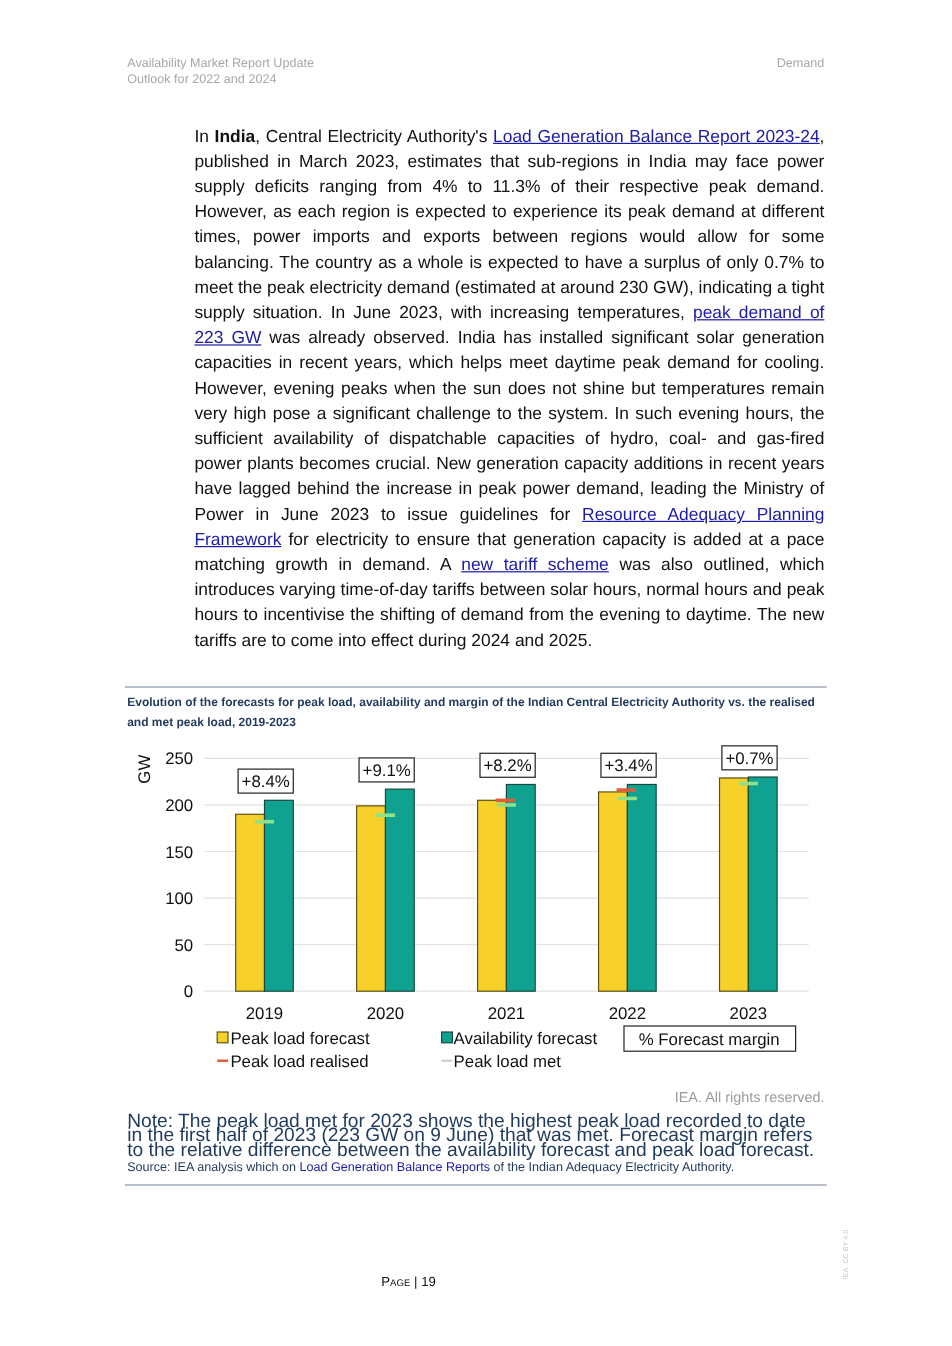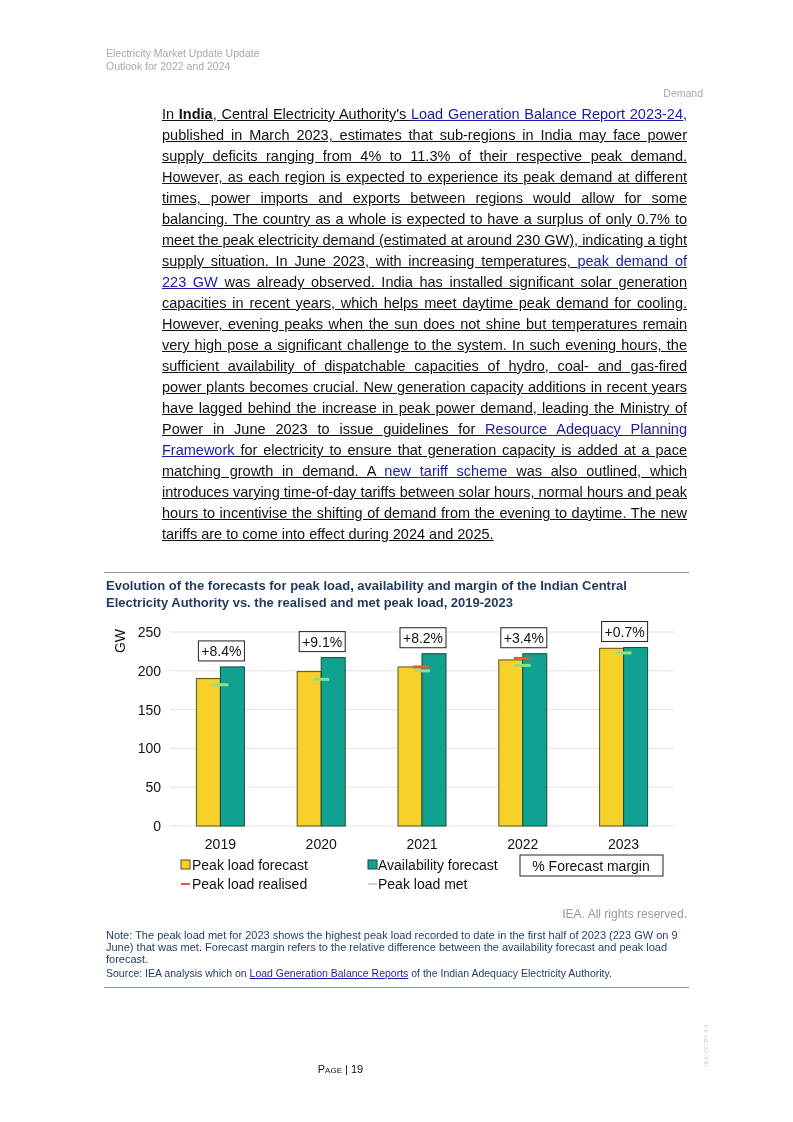--- a/index.html
+++ b/index.html
@@ -1,38 +1,38 @@
 <!DOCTYPE html>
 <html><head>
 <meta charset="utf-8">
 <style>
   html, body { margin:0; padding:0; background:#fff; }
   body { width:793px; height:1122px; position:relative; font-family:"Liberation Sans", sans-serif; overflow:hidden; }
   .hdr { position:absolute; top:47px; font-size:10.5px; color:#a8a8a8; line-height:13px; }
   .hdr-left { left:106px; }
-  .hdr-right { right:90px;margin-top:40px; }
-  .body-text { position:absolute; left:162px; top:104px; width:525px; font-size:14.5px; line-height:21px; color:#111; text-align:justify;text-decoration:underline; }
+  .hdr-right { right:106px; }
+  .body-text { position:absolute; left:162px; top:104px; width:525px; font-size:14.5px; line-height:21px; color:#111; text-align:justify; }
   .body-text a { color:#1b1ba8; text-decoration:underline; }
   .fig-rule { position:absolute; left:104px; width:585px; height:1px; background:#8a96a8; }
-  .fig-title { position:absolute; left:106px; top:577px; width:580px; font-size:13px; font-weight:bold; color:#1f3a5c; line-height:17px; }
+  .fig-title { position:absolute; left:106px; top:577px; width:580px; font-size:10px; font-weight:bold; color:#1f3a5c; line-height:17px; }
   .chart { position:absolute; left:104px; top:615px; width:590px; height:285px; }
   .chart svg { position:absolute; left:0; top:0; }
   .rights { position:absolute; right:106px; top:907px; font-size:12px; color:#9a9a9a; }
-  .note { position:absolute; left:106px; top:929px; width:580px; font-size:11px; line-height:12px; color:#1f3a5c; }
+  .note { position:absolute; left:106px; top:929px; width:580px; font-size:16px; line-height:12px; color:#1f3a5c; }
   .source { position:absolute; left:106px; top:967px; width:580px; font-size:10.5px; color:#1f3a5c; }
-  .source a { color:#1b1ba8; text-decoration:underline; }
+  .source a { color:#1b1ba8; }
   .pageno { position:absolute; left:0; width:681px; top:1063px; text-align:center; font-size:11px; color:#111; }
   .pageno .cap { font-variant:small-caps; }
   .side { position:absolute; left:703px; top:1066px; transform:rotate(-90deg); transform-origin:left top; font-size:6px; color:#c8c8c8; white-space:nowrap; }
 </style>
 </head>
 <body>
 
 <div class="hdr hdr-left">
-  <div>Electricity Market Update Update</div>
+  <div>Availability Market Report Update</div>
   <div>Outlook for 2022 and 2024</div>
 </div>
 <div class="hdr hdr-right">Demand</div>
 
 <div class="body-text"><span>In </span><b>India</b><span>, Central Electricity Authority's </span><a>Load Generation Balance Report 2023-24</a><span>, published in March 2023, estimates that sub-regions in India may face power supply deficits ranging from 4% to 11.3% of their respective peak demand. However, as each region is expected to experience its peak demand at different times, power imports and exports between regions would allow for some balancing. The country as a whole is expected to have a surplus of only 0.7% to meet the peak electricity demand (estimated at around 230 GW), indicating a tight supply situation. In June 2023, with increasing temperatures, </span><a>peak demand of 223 GW</a><span> was already observed. India has installed significant solar generation capacities in recent years, which helps meet daytime peak demand for cooling. However, evening peaks when the sun does not shine but temperatures remain very high pose a significant challenge to the system. In such evening hours, the sufficient availability of dispatchable capacities of hydro, coal- and gas-fired power plants becomes crucial. New generation capacity additions in recent years have lagged behind the increase in peak power demand, leading the Ministry of Power in June 2023 to issue guidelines for </span><a>Resource Adequacy Planning Framework</a><span> for electricity to ensure that generation capacity is added at a pace matching growth in demand. A </span><a>new tariff scheme</a><span> was also outlined, which introduces varying time-of-day tariffs between solar hours, normal hours and peak hours to incentivise the shifting of demand from the evening to daytime. The new tariffs are to come into effect during 2024 and 2025.</span></div>
 
 <div class="fig-rule" style="top:572px;"></div>
 <div class="fig-title">Evolution of the forecasts for peak load, availability and margin of the Indian Central Electricity Authority vs. the realised and met peak load, 2019-2023</div>
 
 <div class="chart">

